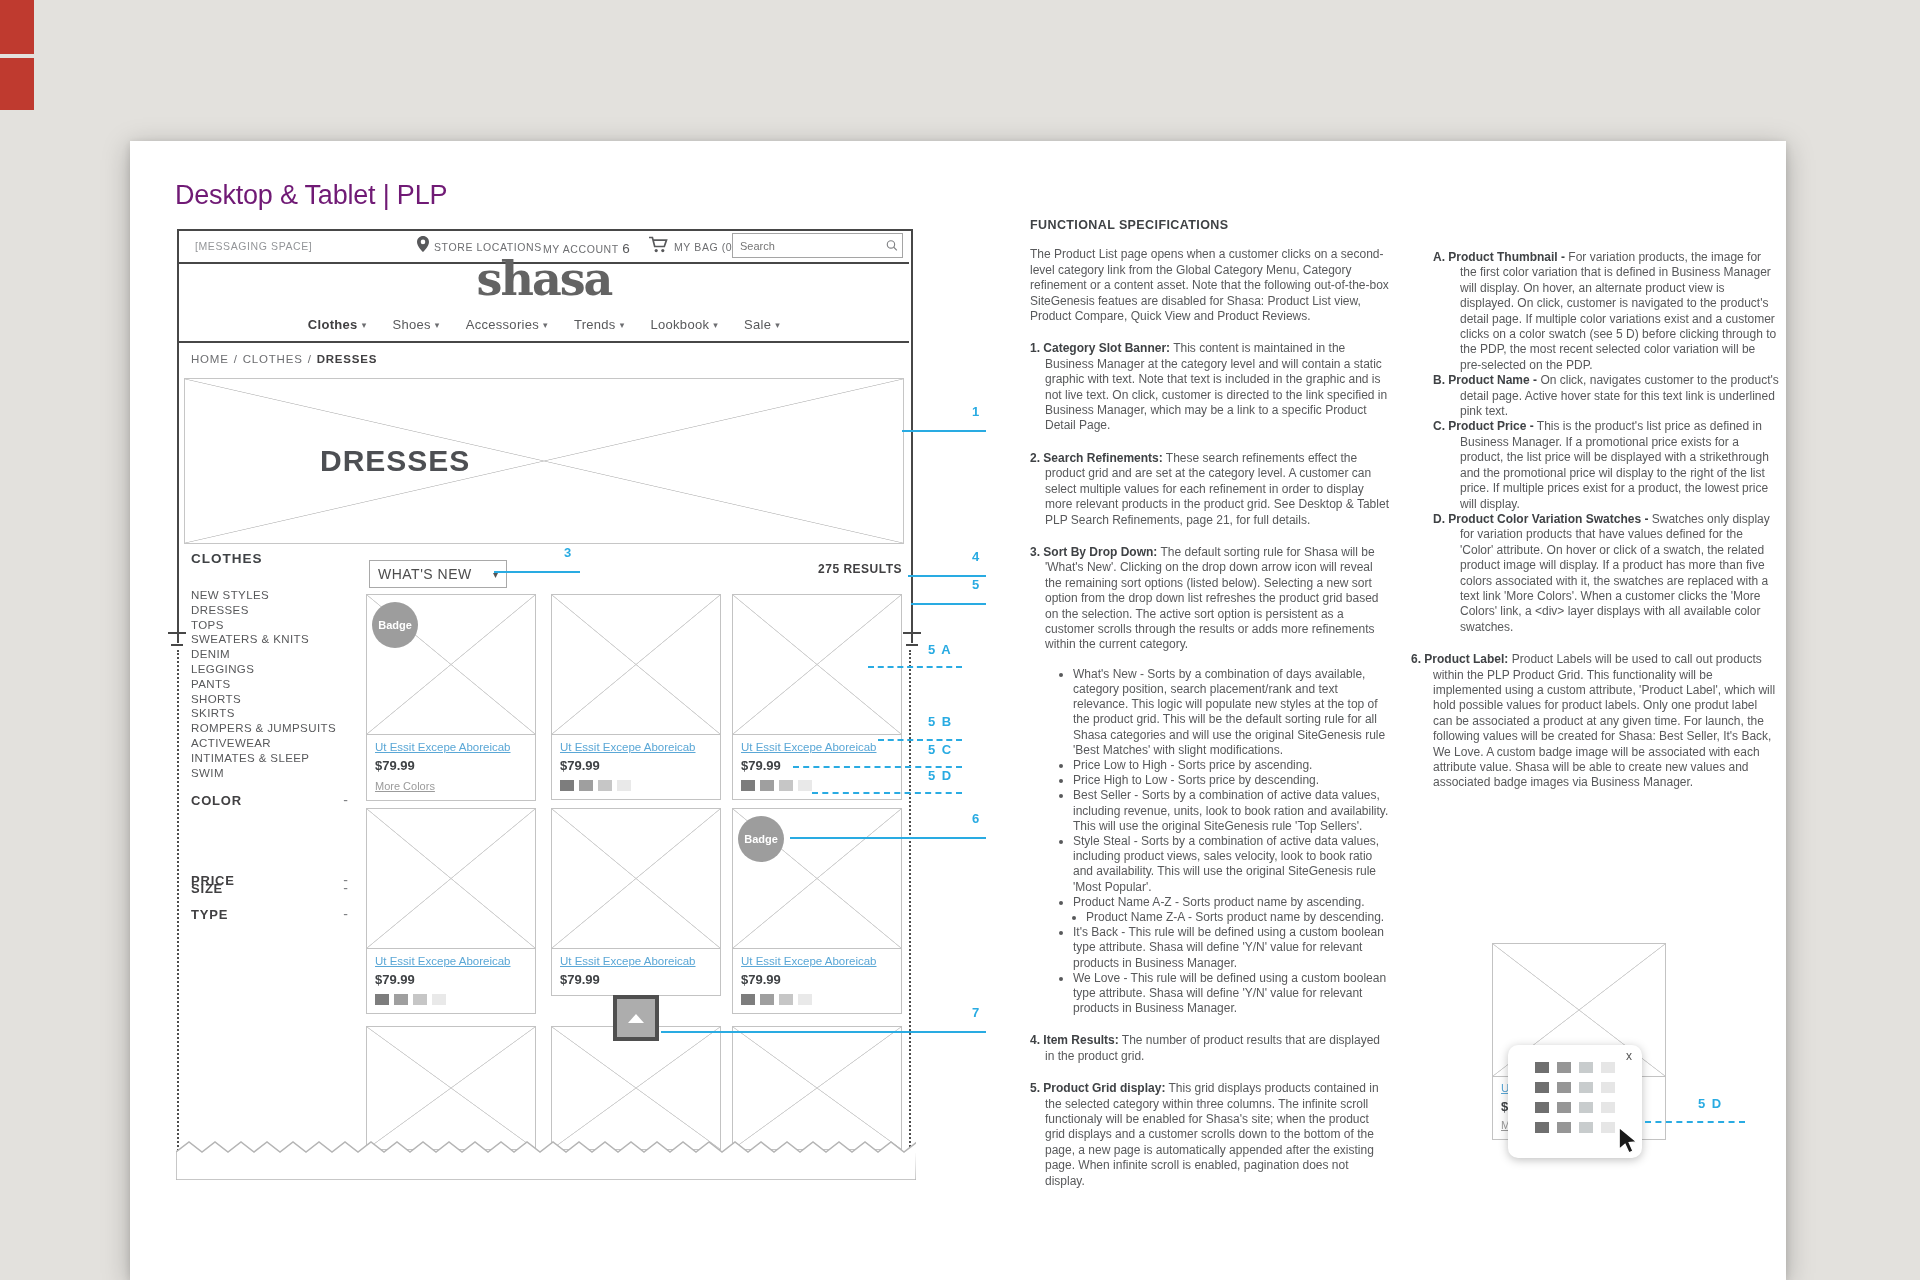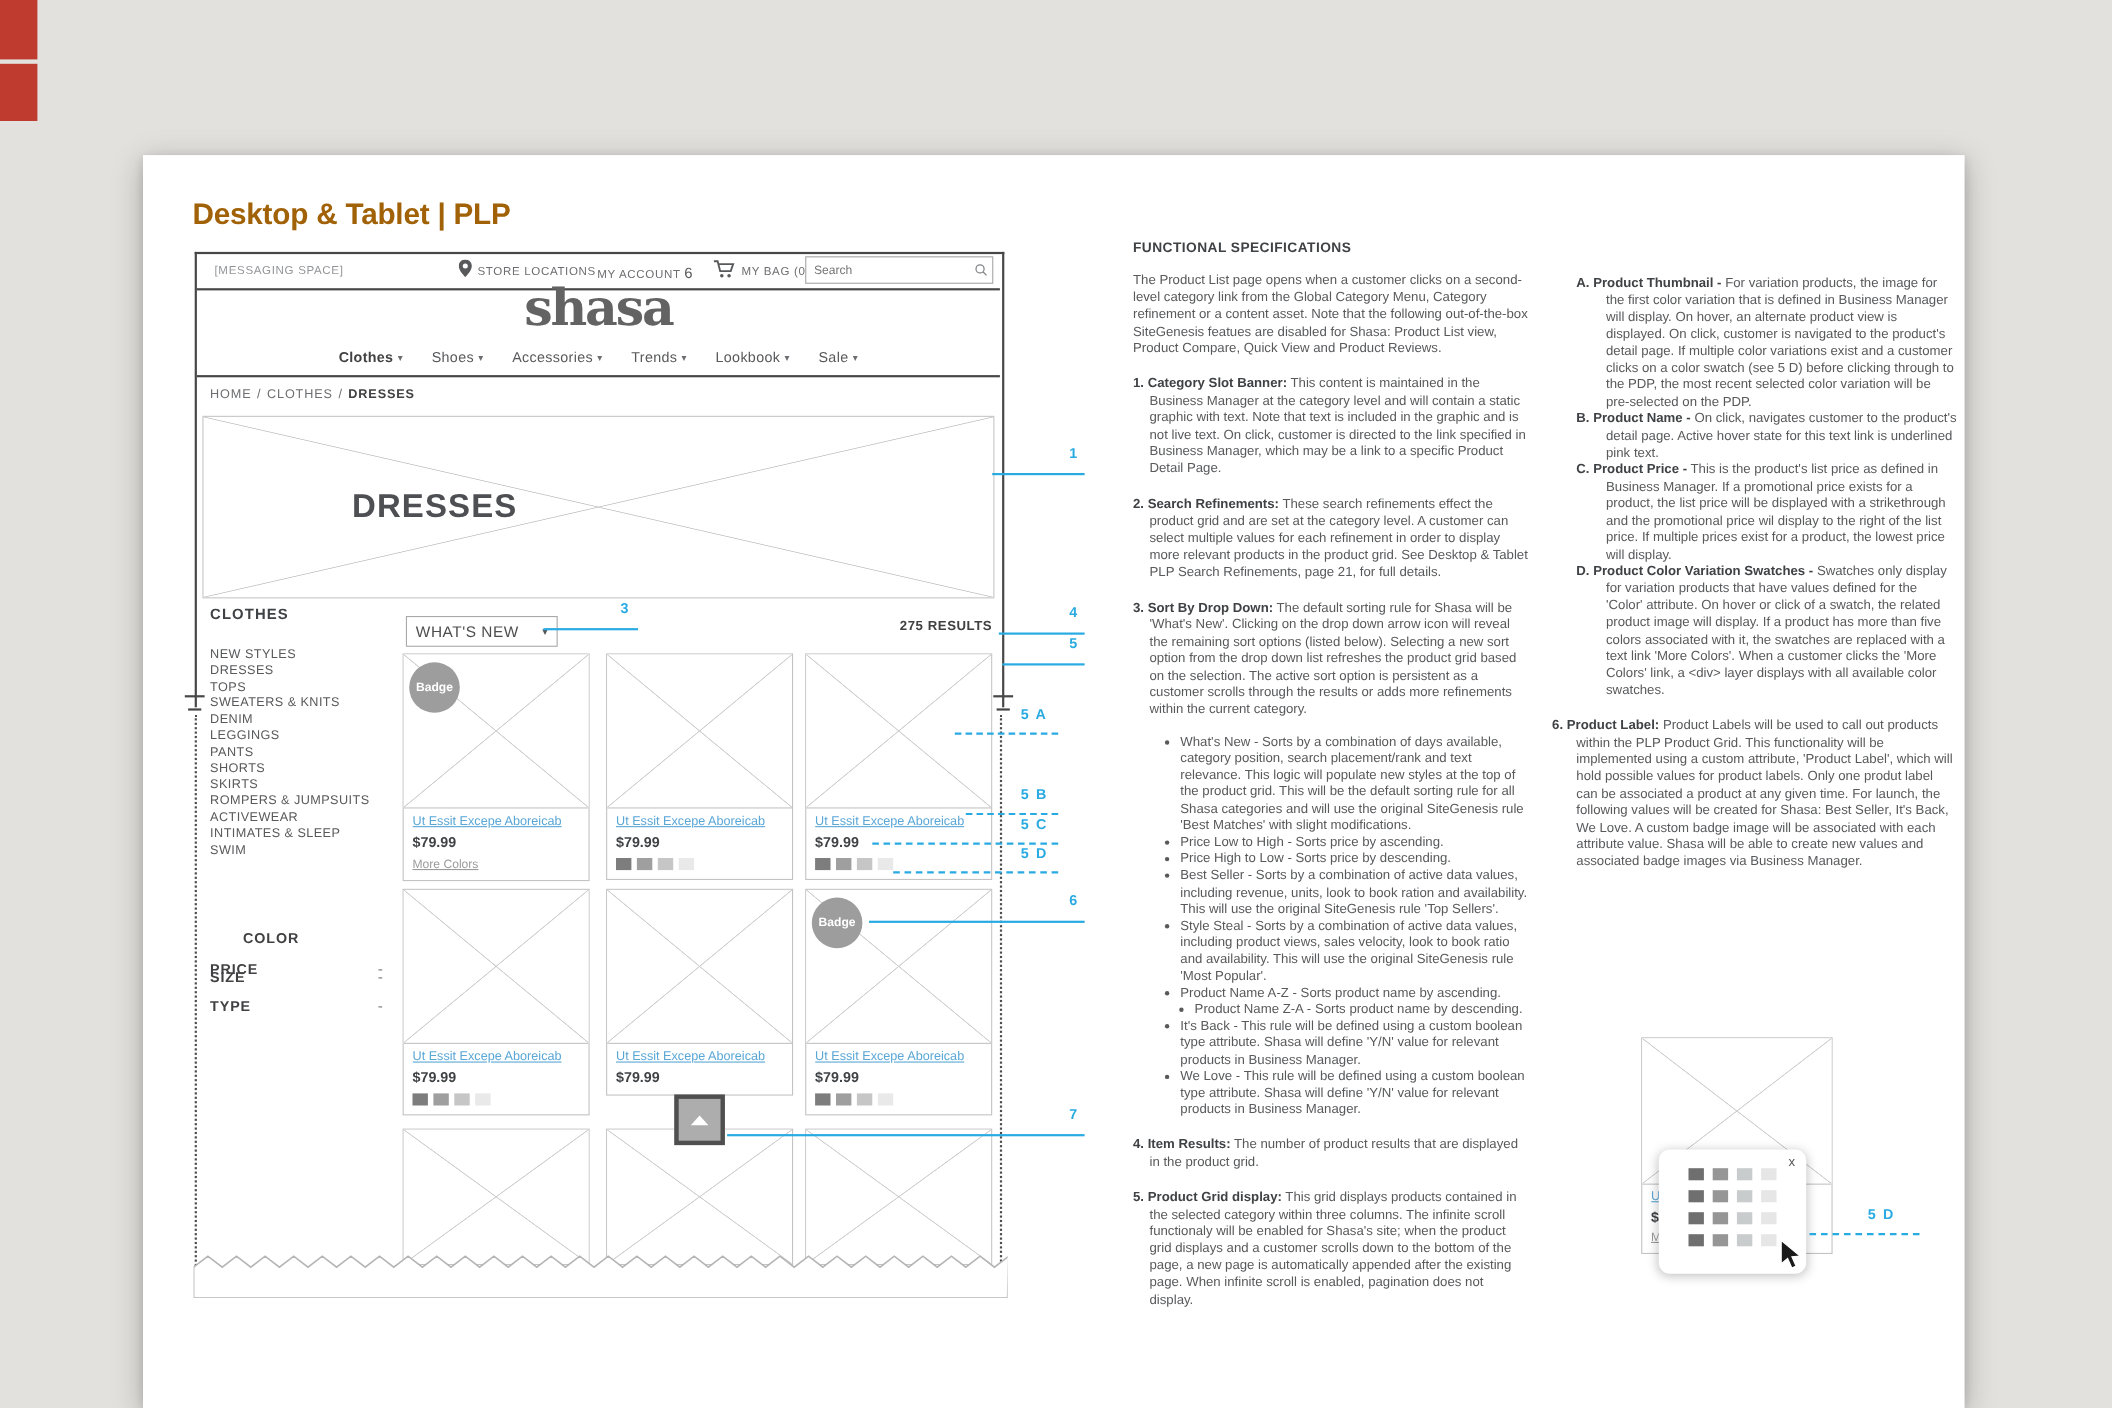--- a/index.html
+++ b/index.html
@@ -5,21 +5,21 @@
   html,body{margin:0;padding:0;background:#e3e1dd;}
   .stage{position:relative;width:1920px;height:1280px;background:#e3e1dd;overflow:hidden;
          font-family:"Liberation Sans",sans-serif;color:#58595b;}
   .abs{position:absolute;}
 
   
   .sheet{position:absolute;left:130px;top:141px;width:1656px;height:1139px;background:#fff;
          box-shadow:0 6px 26px rgba(0,0,0,.25),0 2px 8px rgba(0,0,0,.12);}
   .red-strip{position:absolute;background:#bf3a2f;}
 
-  .doc-title{position:absolute;left:175px;top:180px;font-size:27px;font-weight:bold;color:#a16207;letter-spacing:-.2px;}
+  .doc-title{position:absolute;left:175px;top:180px;font-size:27px;font-weight:normal;color:#701a75;letter-spacing:-.2px;}
 
   
   .wf-outline{position:absolute;left:177px;top:229px;width:732px;height:412px;border:2px solid #474747;border-bottom:none;}
   .wf-line{position:absolute;background:#474747;height:2px;}
   .dotted-v{position:absolute;width:0;border-left:2px dotted #4d4d4d;}
   .tick{position:absolute;background:#474747;height:2px;}
 
   
   .hdr-txt{position:absolute;font-size:10.5px;letter-spacing:.6px;color:#6d6e71;white-space:nowrap;}
   .hdr-msg{color:#939598;}
@@ -177,21 +177,21 @@
     <div class="side-item">DENIM</div>
     <div class="side-item">LEGGINGS</div>
     <div class="side-item">PANTS</div>
     <div class="side-item">SHORTS</div>
     <div class="side-item">SKIRTS</div>
     <div class="side-item">ROMPERS &amp; JUMPSUITS</div>
     <div class="side-item">ACTIVEWEAR</div>
     <div class="side-item">INTIMATES &amp; SLEEP</div>
     <div class="side-item">SWIM</div>
   </div>
-  <div class="filter-row" style="top:844px;margin-left:30px;">
+  <div class="filter-row" style="top:792px;">
     <span class="filter-label">COLOR</span>
     <span class="filter-dash">-</span>
   </div>
   <div class="filter-row" style="top:838px;margin-top:42px;">
     <span class="filter-label">SIZE</span>
     <span class="filter-dash">-</span>
   </div>
   <div class="filter-row" style="top:872px;">
     <span class="filter-label">PRICE</span>
     <span class="filter-dash">-</span>

